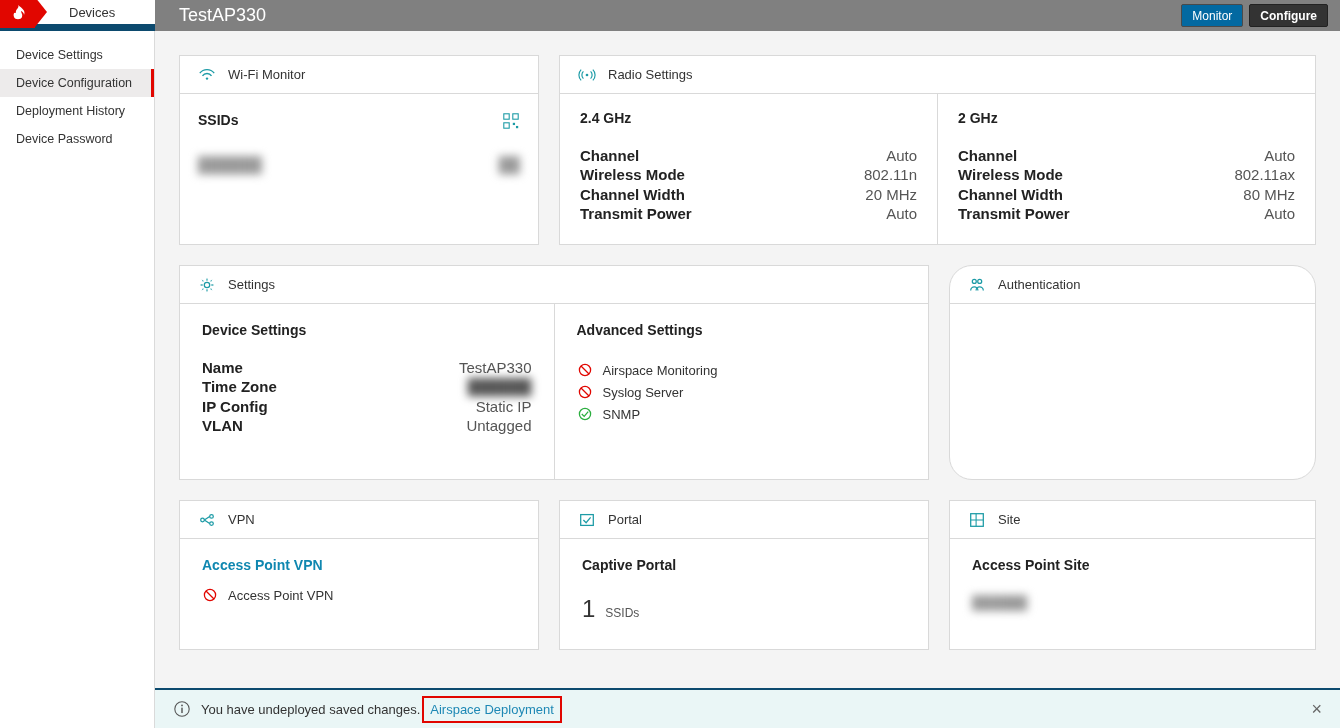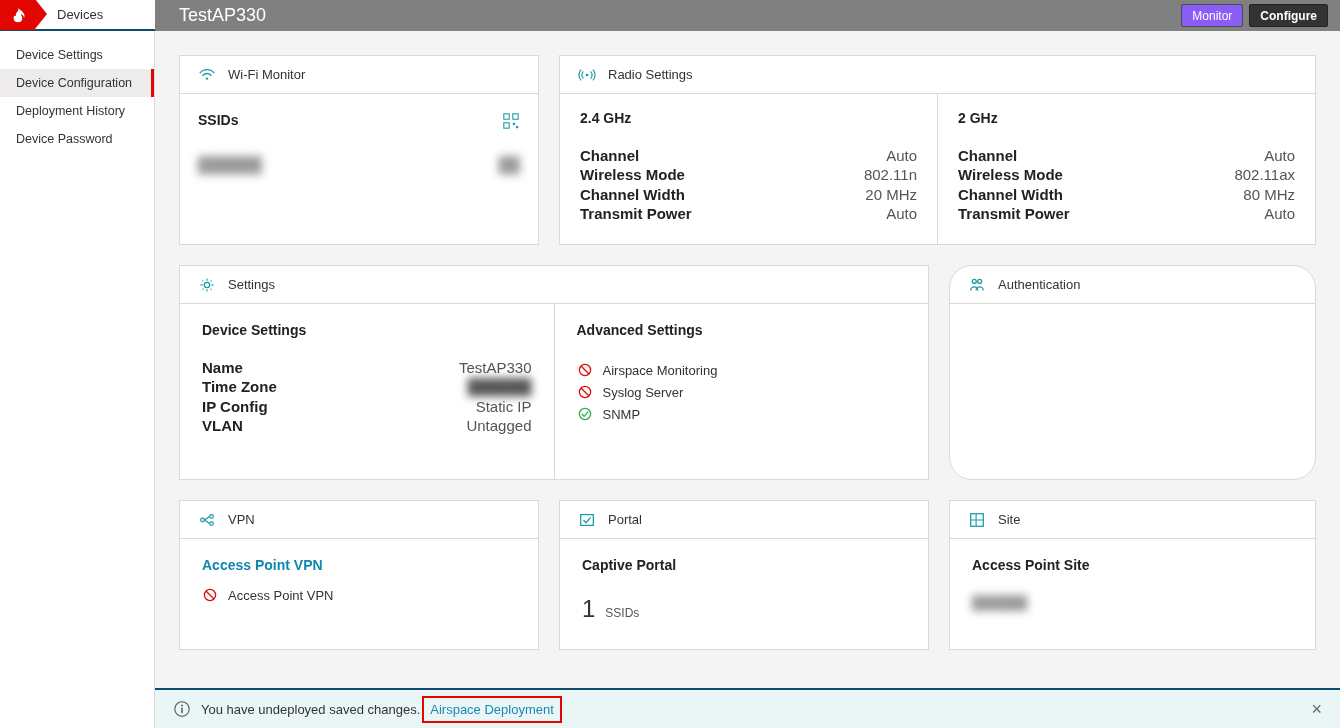--- a/index.html
+++ b/index.html
@@ -1,30 +1,30 @@
 <!DOCTYPE html>
 <html><head>
 <meta charset="utf-8">
 <style>
   * { box-sizing: border-box; }
   html, body { margin:0; padding:0; font-family: "Segoe UI", Arial, sans-serif; font-size:13px; color:#333; background:#fff; height:728px; width:1340px; overflow:hidden; }
   .top-bar { height:31px; background:#808080; display:flex; align-items:stretch; }
-  .top-left { width:155px; background:#fff; border-bottom:2px solid #0c4a6e; display:flex; align-items:center; position:relative; }
+  .top-left { width:155px; background:#fff; border-bottom:7px solid #0c4a6e; display:flex; align-items:center; position:relative;gap:12px; }
   .flame-box { width:35px; height:31px; background:#E10600; display:flex; align-items:center; justify-content:center; position:relative; }
   .flame-box::after {
     content:""; position:absolute; right:-12px; top:0; width:0; height:0;
     border-top:15.5px solid transparent;
     border-bottom:15.5px solid transparent;
     border-left:12px solid #E10600;
   }
   .flame-box svg { width:16px; height:16px; fill:#fff; }
   .top-left-label { margin-left:22px; font-size:13px; color:#333; }
   .top-title { flex:0 0 auto; color:#fff; font-size:18px; font-weight:500; margin-left:24px; display:flex; align-items:center; }
   .top-buttons { margin-left:auto; display:flex; align-items:center; padding-right:12px; gap:6px; }
-  .top-btn { height:23px; border:1px solid #4A4A4A; background:#8b5cf6; color:#fff; font-size:12px; padding:0 10px; border-radius:2px; display:flex; align-items:center; cursor:pointer; }
+  .top-btn { height:23px; border:1px solid #4A4A4A; background:#0369a1; color:#fff; font-size:12px; padding:0 10px; border-radius:2px; display:flex; align-items:center; cursor:pointer; }
   .top-btn.active { background:#333; border-color:#222; font-weight:600; }
   
   .body { display:flex; height:697px; }
   .sidebar { width:155px; background:#fff; border-right:1px solid #DADADA; padding-top:10px; }
   .side-item { padding:7px 16px; font-size:12.5px; color:#333; cursor:pointer; }
   .side-item.active { background:#EDEBEB; border-right:3px solid #E10600; font-weight:500; }
   
   .main { flex:1; background:#F4F4F4; position:relative; overflow:auto; }
   .main-inner { padding:24px 24px 60px 24px; }
   .row { display:flex; gap:20px; margin-bottom:20px; }

